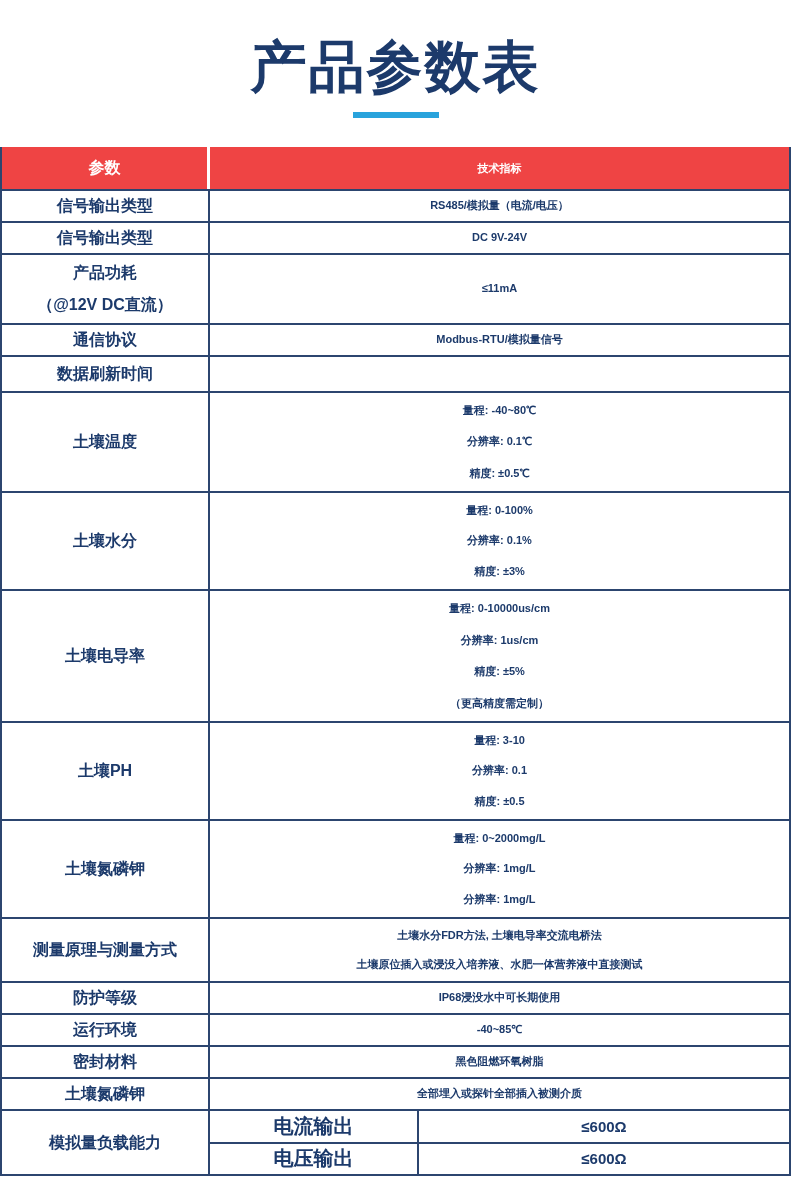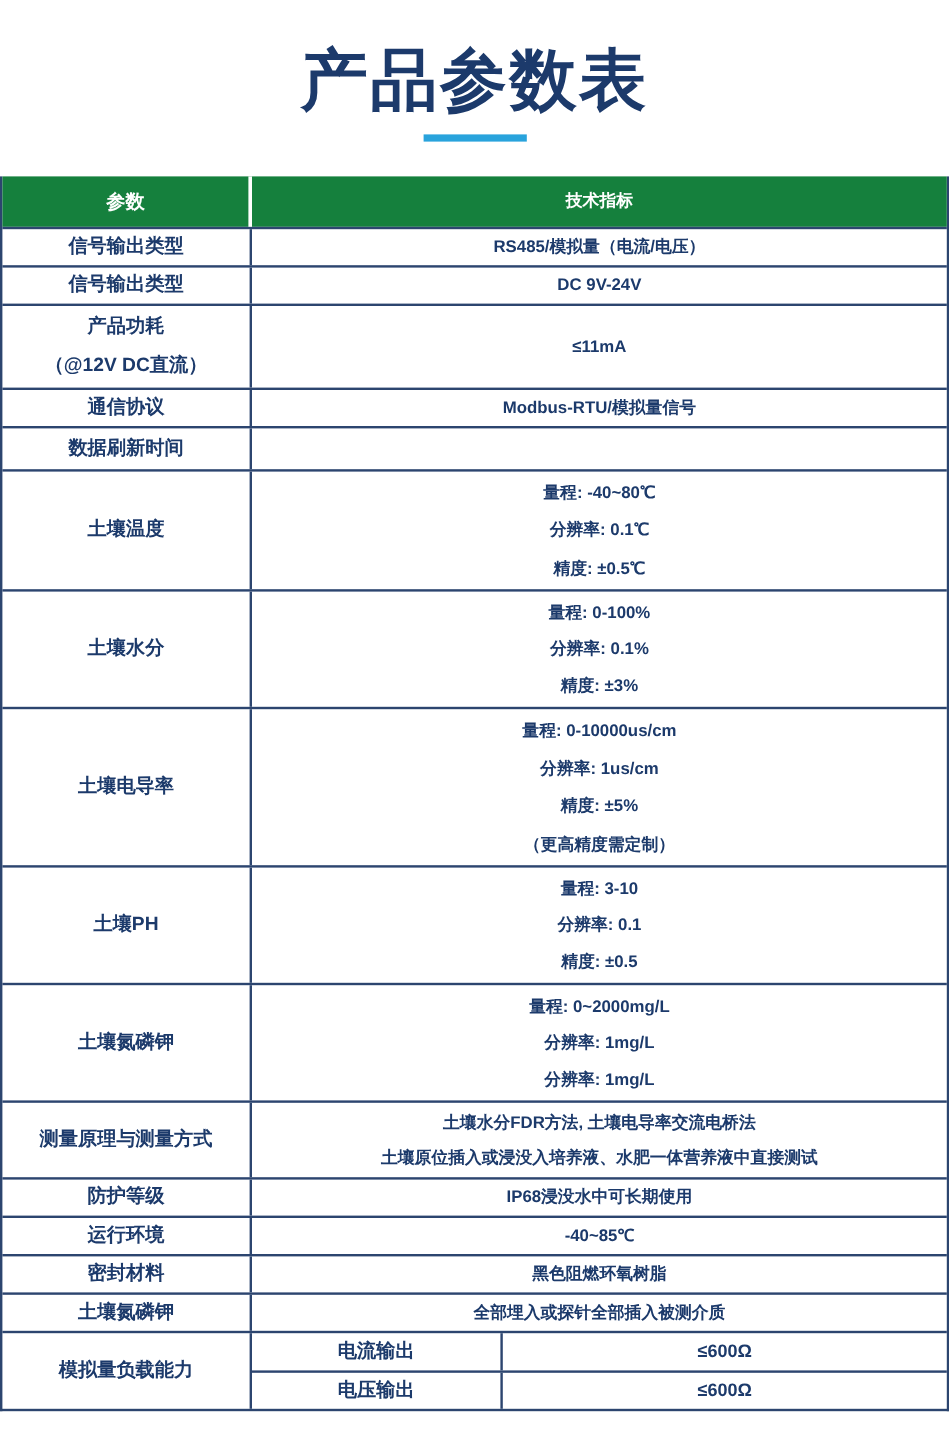--- a/index.html
+++ b/index.html
@@ -26,49 +26,49 @@
     width:791px;
     border-left:2px solid #2c456f;
     border-right:2px solid #2c456f;
     border-bottom:2px solid #2c456f;
     color:#1c3a6b;
   }
 
   .thead {
     display:flex;
     height:42px;
-    background:#15803d;
+    background:#ef4444;
     color:#ffffff;
   }
   .th {
     display:flex; align-items:center; justify-content:center;
     font-size:17px; font-weight:700;
   }
   .th.c1 { width:208px; border-right:3px solid #ffffff; }
   .th.c2 { flex:1; }
 
   .tr { display:flex; border-top:2px solid #2c456f; }
   .td {
     display:flex; flex-direction:column;
     justify-content:space-around; align-items:center;
     text-align:center;
     padding:2px 4px;
   }
   .c1 { width:208px; border-right:2px solid #2c456f; font-weight:700; font-size:16px; }
-  .c2 { flex:1; font-weight:600; font-size:14px; }
+  .c2 { flex:1; font-weight:600; font-size:11px; }
   .line { display:block; line-height:1.25; }
 
   
   .sub { flex:1; display:flex; flex-direction:column; }
   .sub-row { flex:1; display:flex; }
   .sub-row + .sub-row { border-top:2px solid #2c456f; }
   .sub-label {
     width:209px; border-right:2px solid #2c456f;
     display:flex; align-items:center; justify-content:center;
-    font-weight:700; font-size:16px;
+    font-weight:700; font-size:20px;
   }
   .sub-value {
     flex:1; display:flex; align-items:center; justify-content:center;
     font-weight:700; font-size:15px;
   }
 </style>
 </head>
 <body>
 
 <div class="title">产品参数表</div>

